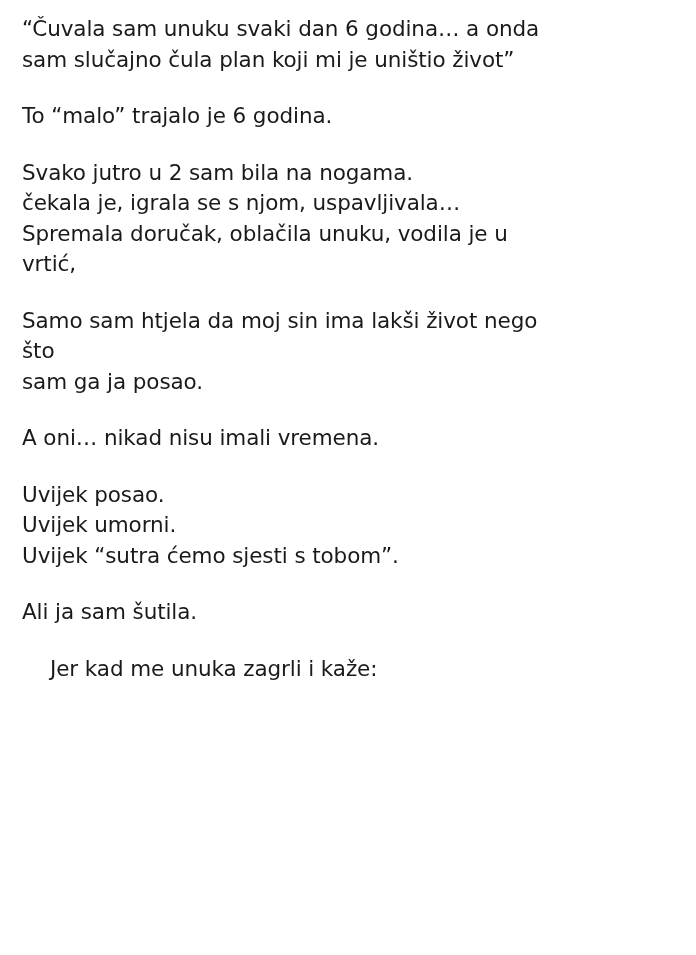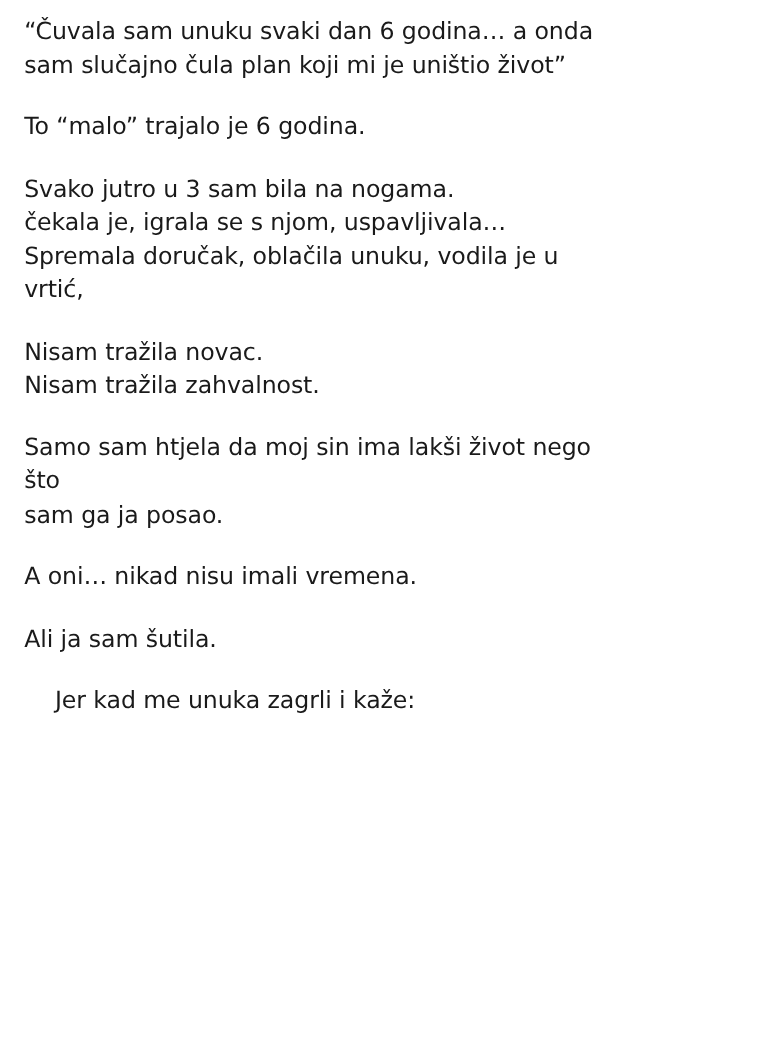--- a/index.html
+++ b/index.html
@@ -43,39 +43,40 @@
     <span class="line">“Čuvala sam unuku svaki dan 6 godina… a onda</span>
     <span class="line">sam slučajno čula plan koji mi je uništio život”</span>
   </p>
 
 
   <p class="para">
     <span class="line">To “malo” trajalo je 6 godina.</span>
   </p>
 
   <p class="para">
-    <span class="line">Svako jutro u 3 sam bila na nogama.</span>
+    <span class="line">Svako jutro u 2 sam bila na nogama.</span>
     <span class="line">čekala je, igrala se s njom, uspavljivala…</span>
     <span class="line">Spremala doručak, oblačila unuku, vodila je u vrtić,</span>
   </p>
 
-  <p class="para">
-    <span class="line">Nisam tražila novac.</span>
-    <span class="line">Nisam tražila zahvalnost.</span>
-  </p>
 
   <p class="para">
     <span class="line">Samo sam htjela da moj sin ima lakši život nego što</span>
     <span class="line">sam ga ja posao.</span>
   </p>
 
   <p class="para">
     <span class="line">A oni… nikad nisu imali vremena.</span>
   </p>
 
+  <p class="para">
+    <span class="line">Uvijek posao.</span>
+    <span class="line">Uvijek umorni.</span>
+    <span class="line">Uvijek “sutra ćemo sjesti s tobom”.</span>
+  </p>
 
   <p class="para">
     <span class="line">Ali ja sam šutila.</span>
   </p>
 
   <p class="para">
     <span class="line">Jer kad me unuka zagrli i kaže:</span>
   </p>
 
 </div>

